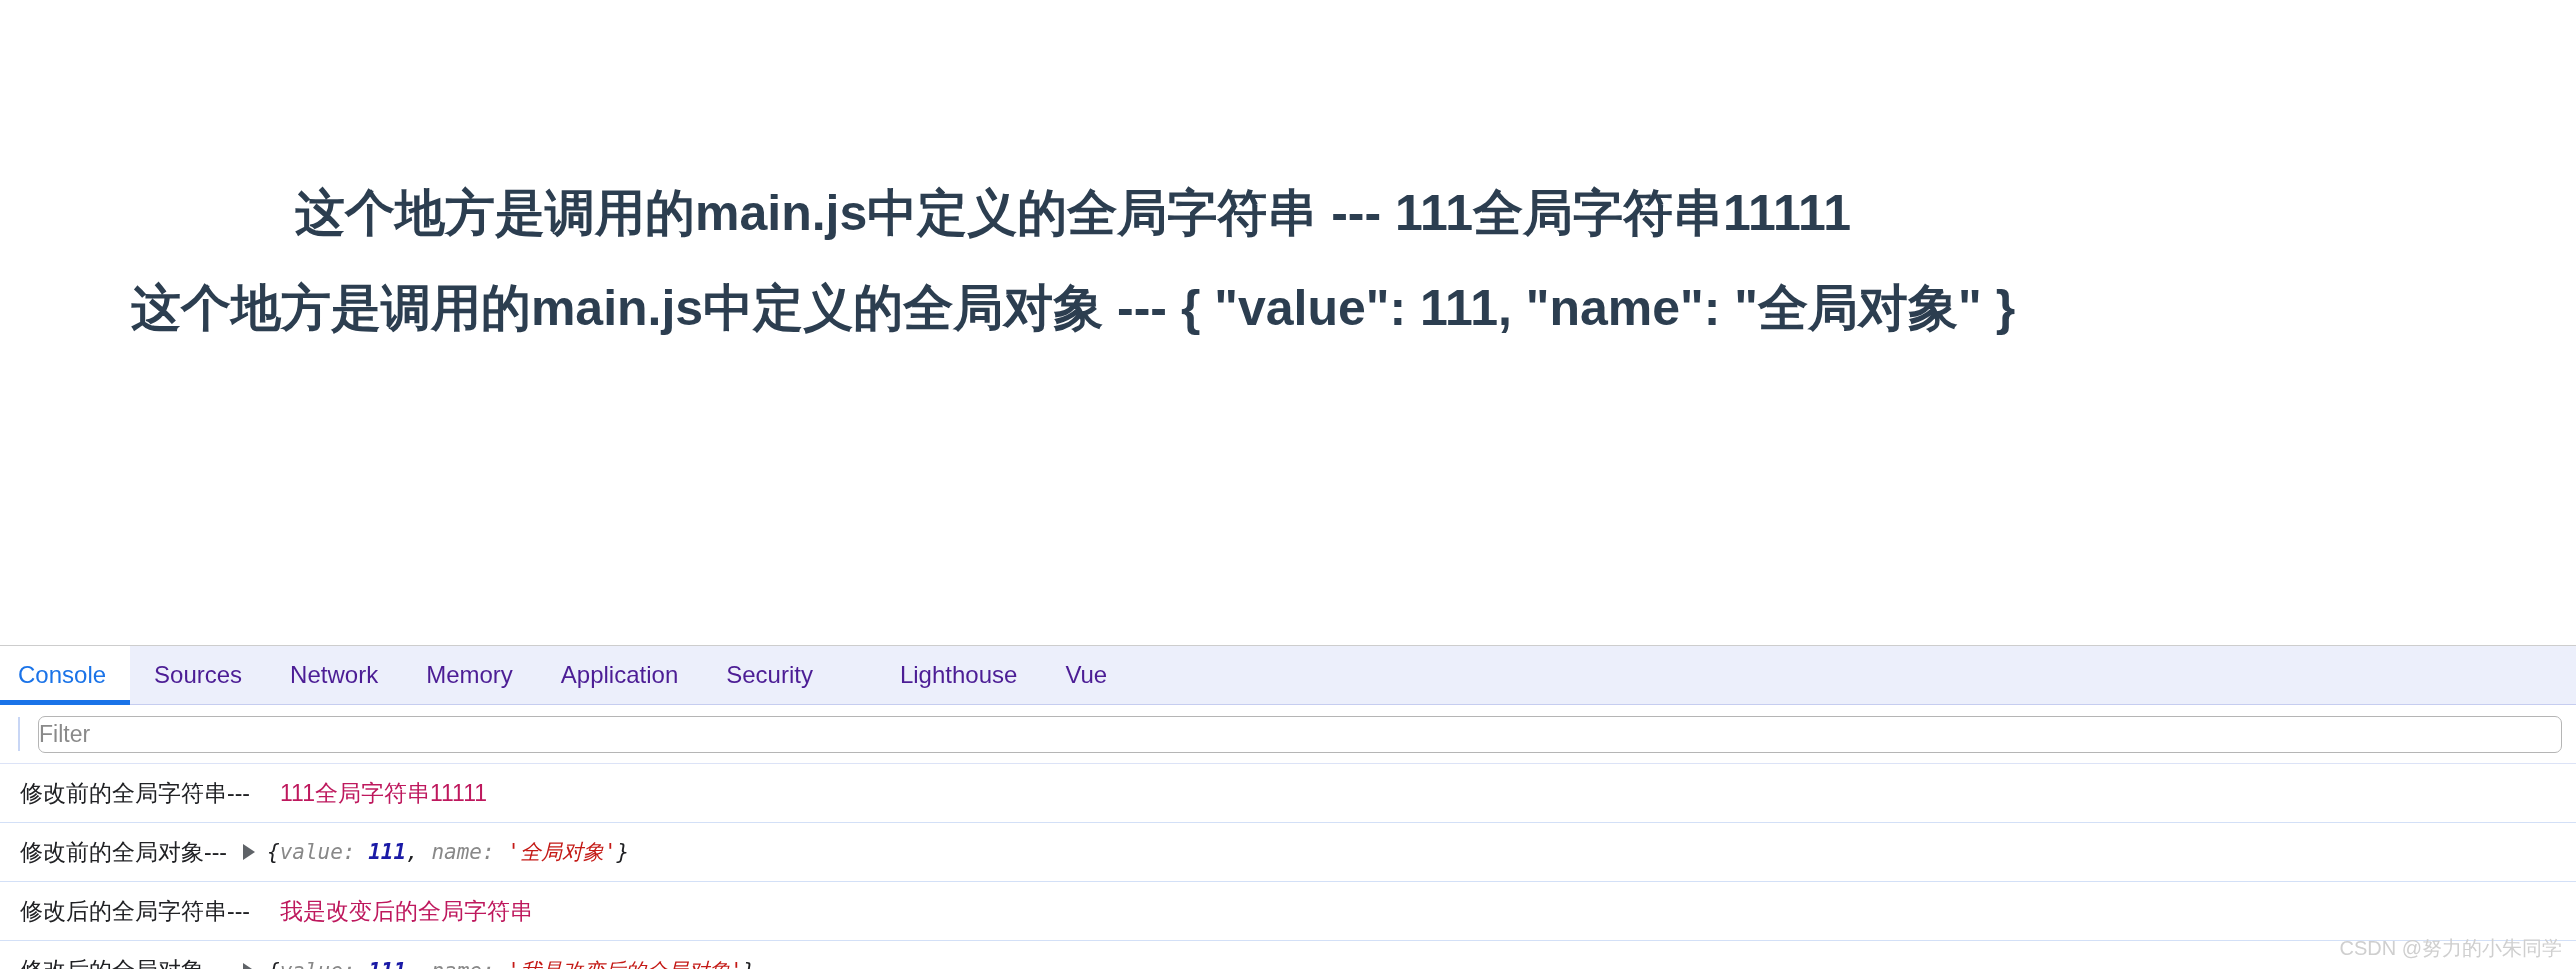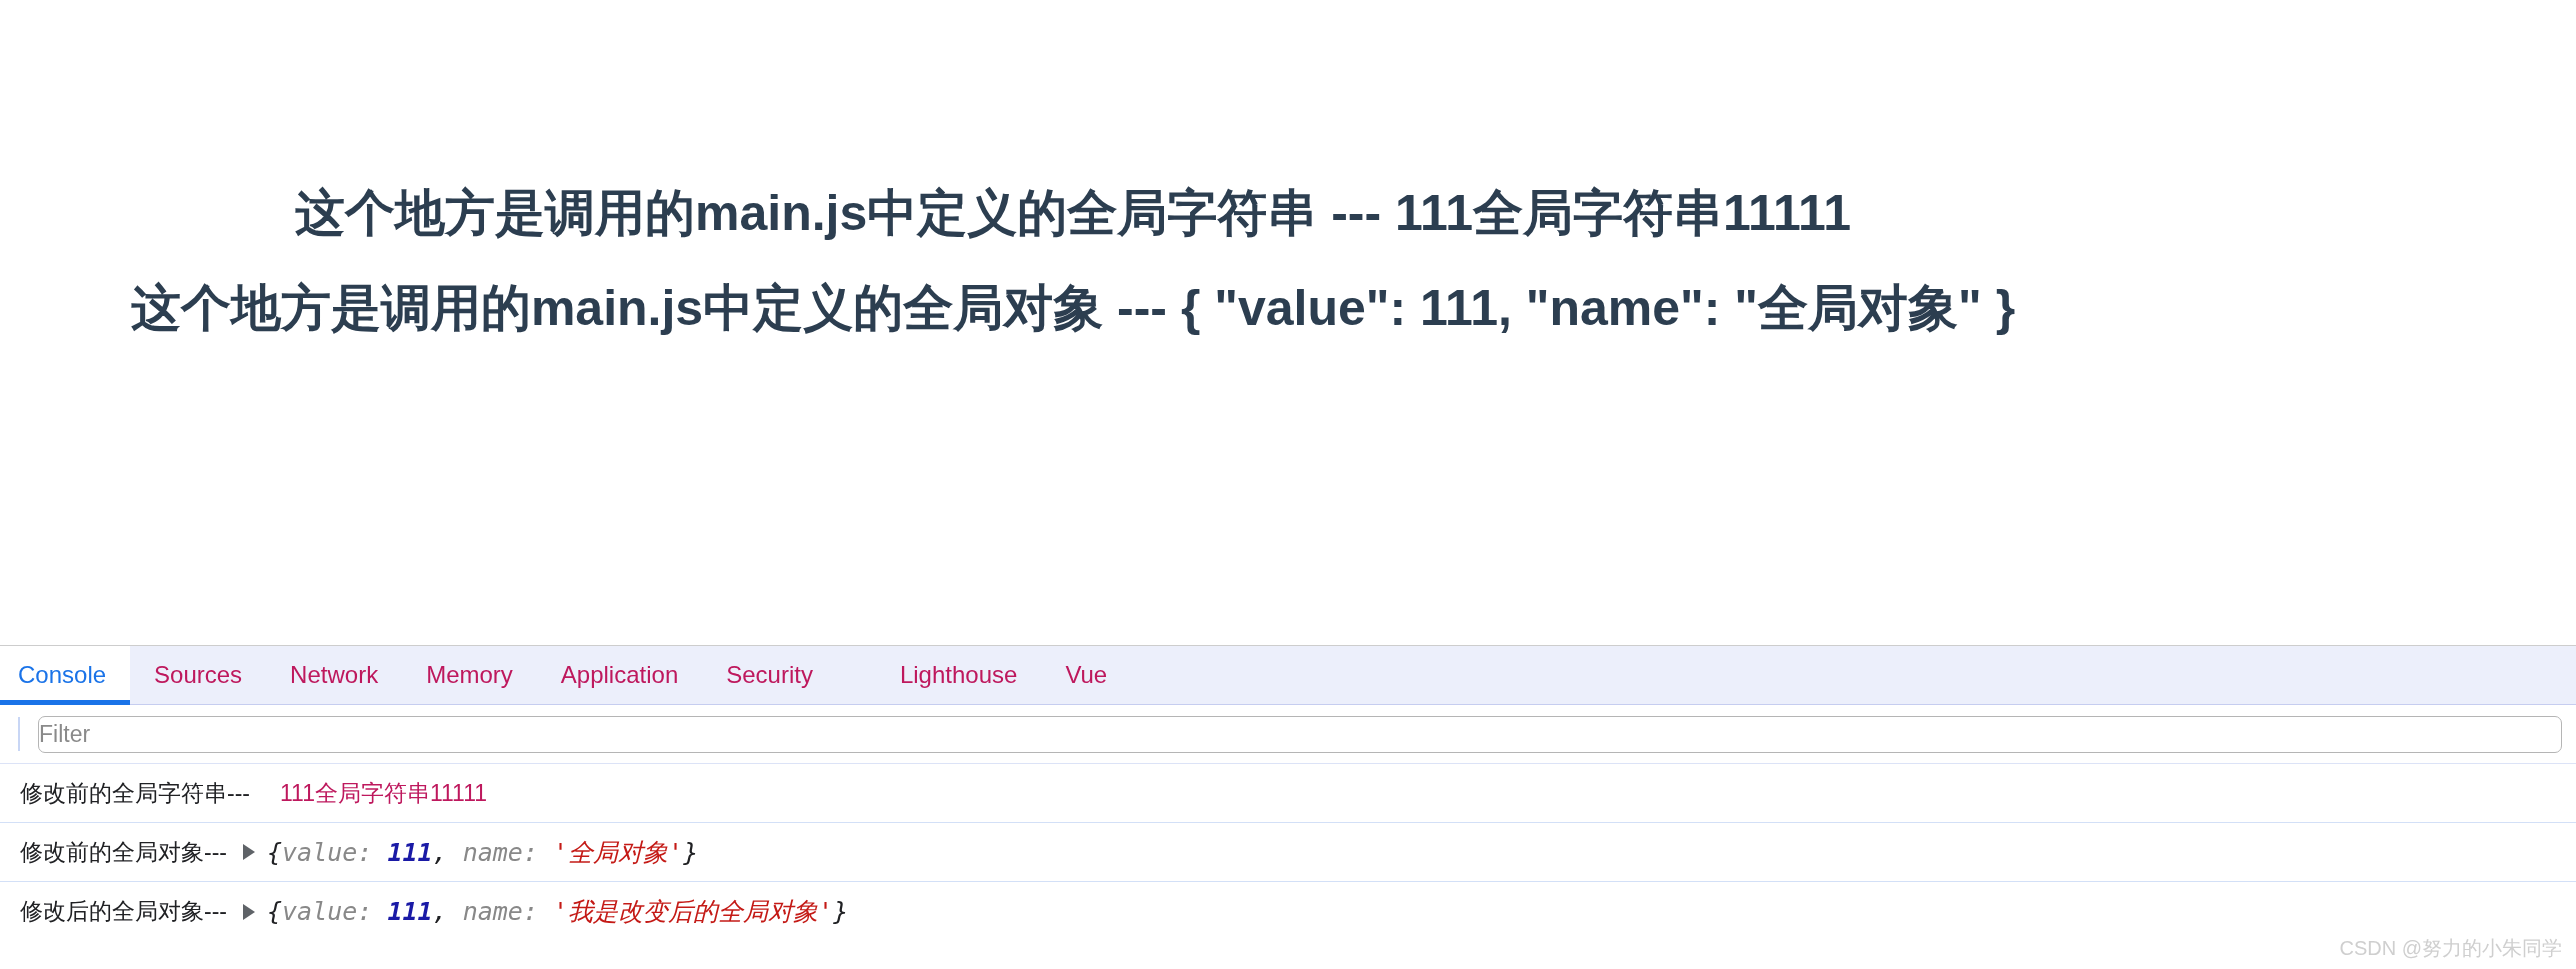--- a/index.html
+++ b/index.html
@@ -60,21 +60,21 @@
     border-bottom: 1px solid #c6cdf0;
     display: flex;
     align-items: stretch;
     box-sizing: border-box;
   }
   .tab {
     display: flex;
     align-items: center;
     padding: 0 24px;
     font-size: 24px;
-    color: #be185d;
+    color: #4c1d95;
     cursor: default;
     white-space: nowrap;
     box-sizing: border-box;
     position: relative;
   }
   .tab:first-child { padding-left: 18px; }
   .tab.active {
     background: #ffffff;
     color: #1a73e8;
   }
@@ -149,21 +149,21 @@
     margin-left: 16px;
     margin-right: 12px;
     border-left: 12px solid #5f6368;
     border-top: 8px solid transparent;
     border-bottom: 8px solid transparent;
     vertical-align: middle;
     cursor: pointer;
   }
   .obj-preview {
     font-family: "DejaVu Sans Mono", "Liberation Mono", monospace;
-    font-size: 25px;
+    font-size: 21px;
     font-style: italic;
     color: #202124;
   }
   .obj-brace { color: #202124; }
   .obj-key { color: #888888; }
   .obj-num { color: #1a1aa6; font-weight: bold; font-style: italic; }
   .obj-str { color: #c41a16; }
   .obj-sep { color: #202124; }
 
   
@@ -226,20 +226,24 @@
       <span class="msg-label">修改前的全局字符串---</span>
       <span class="msg-plain">111全局字符串11111</span>
     </div>
 
     <div class="console-row">
       <span class="msg-label">修改前的全局对象---</span>
       <span class="expander"></span>
       <span class="obj-preview"><span class="obj-brace">{</span><span class="obj-key">value:</span>&nbsp;<span class="obj-num">111</span><span class="obj-sep">,</span>&nbsp;<span class="obj-key">name:</span>&nbsp;<span class="obj-str">'全局对象'</span><span class="obj-brace">}</span></span>
     </div>
 
+    <div class="console-row">
+      <span class="msg-label">修改后的全局字符串---</span>
+      <span class="msg-plain">我是改变后的全局字符串</span>
+    </div>
 
     <div class="console-row">
       <span class="msg-label">修改后的全局对象---</span>
       <span class="expander"></span>
       <span class="obj-preview"><span class="obj-brace">{</span><span class="obj-key">value:</span>&nbsp;<span class="obj-num">111</span><span class="obj-sep">,</span>&nbsp;<span class="obj-key">name:</span>&nbsp;<span class="obj-str">'我是改变后的全局对象'</span><span class="obj-brace">}</span></span>
     </div>
 
   </div>
 </div>
 

